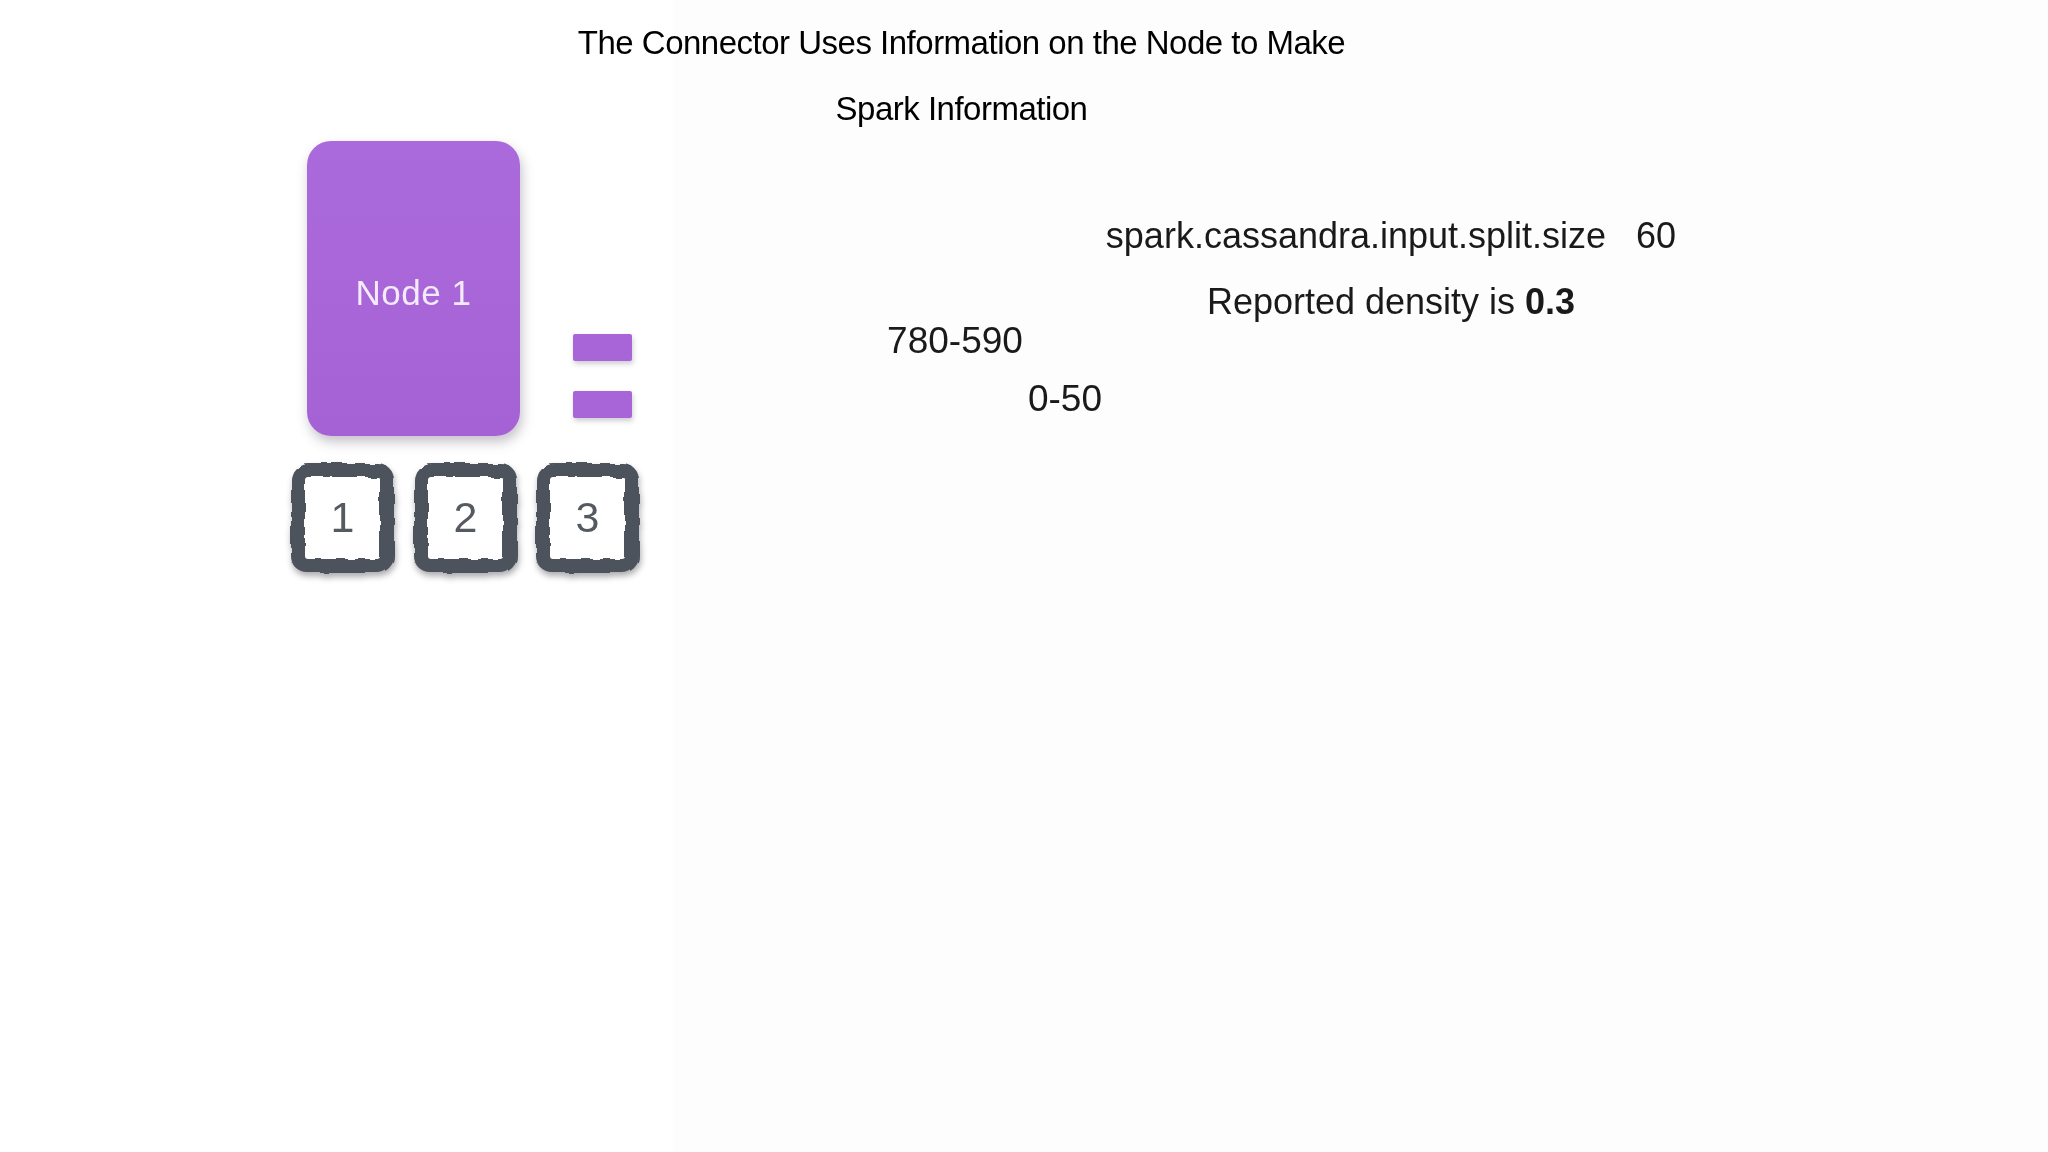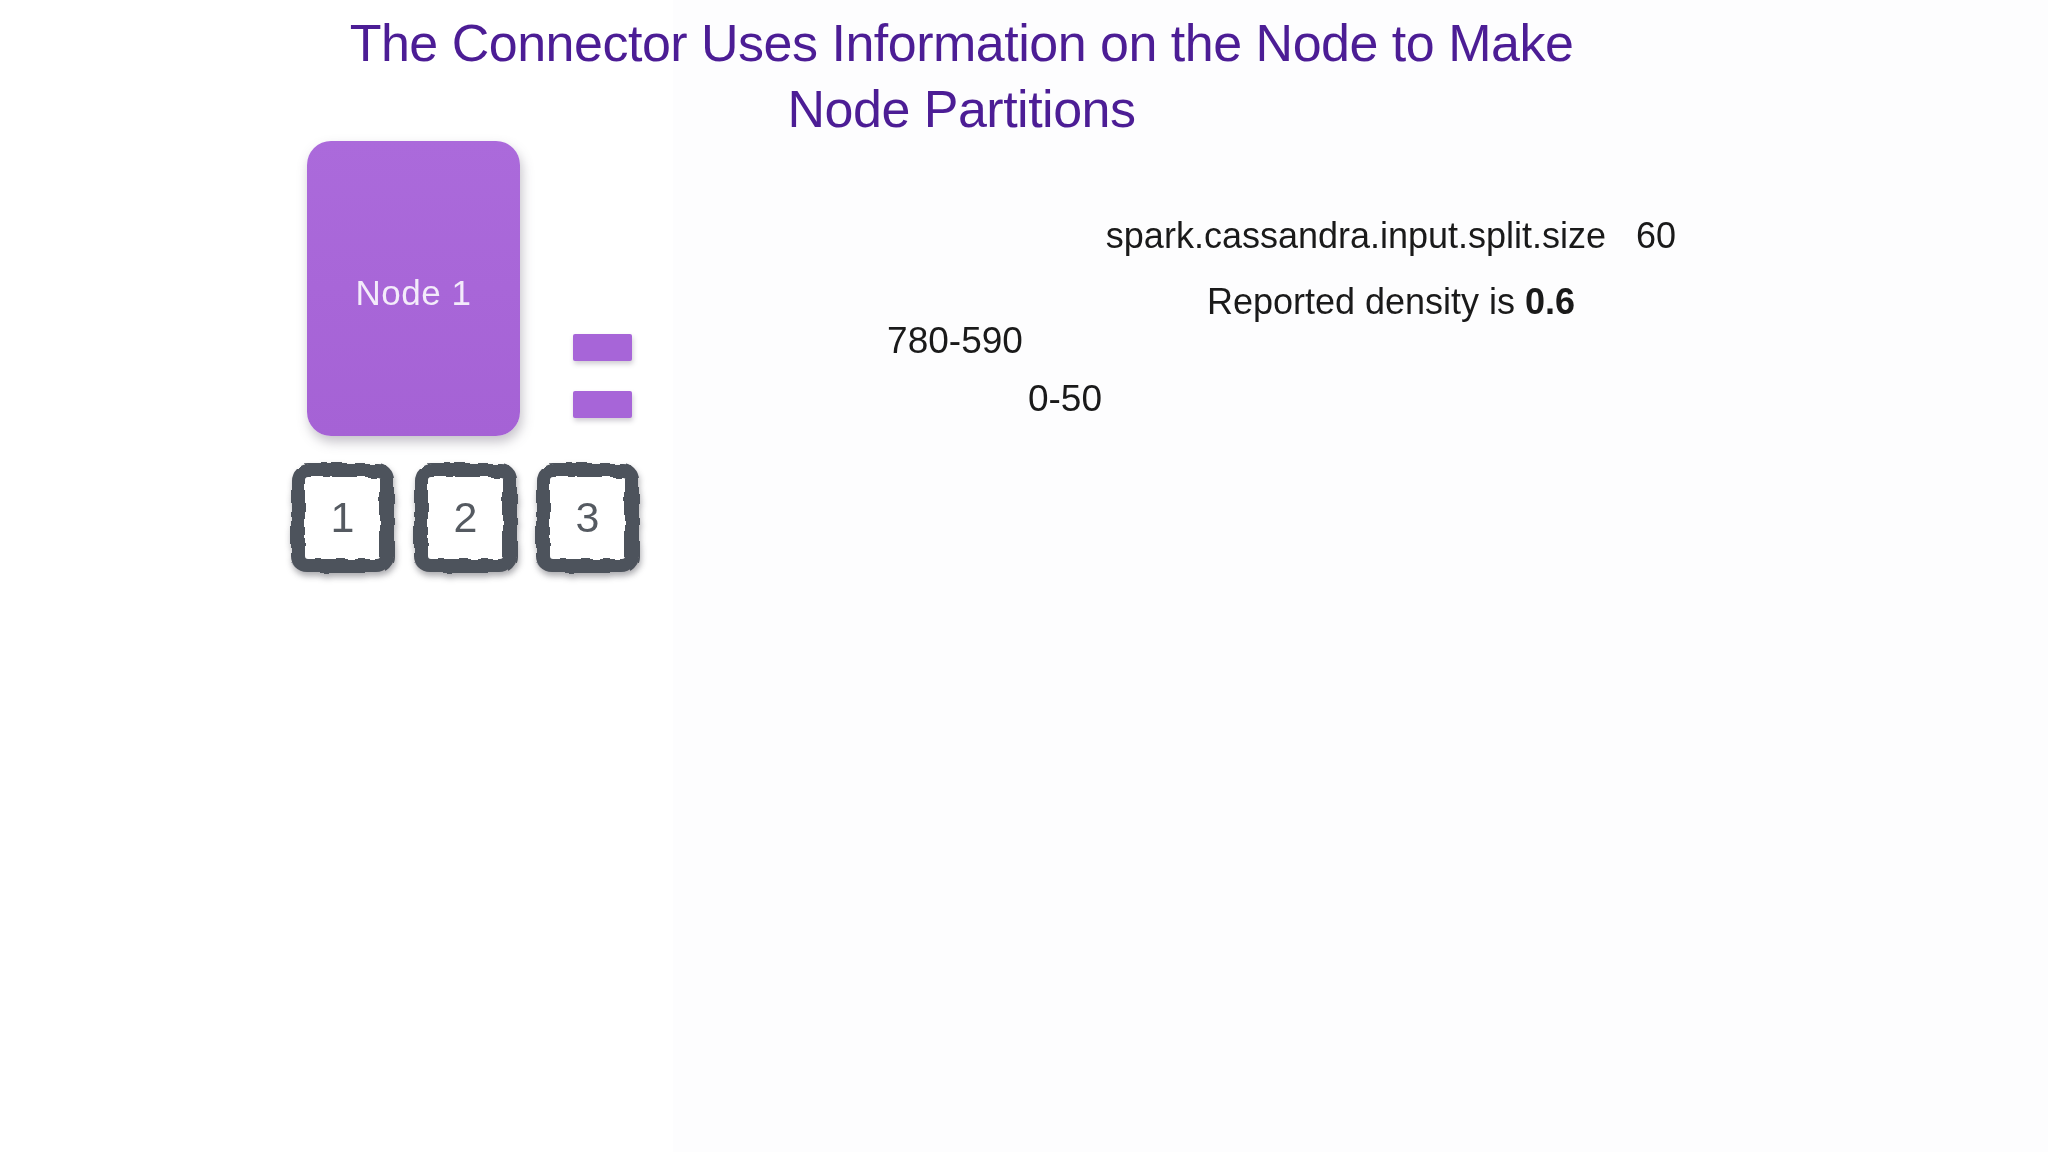--- a/index.html
+++ b/index.html
@@ -15,22 +15,22 @@
     width: 2048px; height: 1152px;
   }
   
   .bg-right-panel {
     position: absolute; left: 673px; top: 0; right: 0; bottom: 0;
     background: #fdfdfe;
   }
   .slide-title {
     position: absolute; left: 0; top: 10px; width: 1923px;
     text-align: center;
-    color: #4c1d95;
-    font-size: 52px;
+    color: #000000;
+    font-size: 33px;
     line-height: 66px;
     font-weight: 400;
     letter-spacing: -0.5px;
   }
   .node-box {
     position: absolute; left: 307px; top: 141px;
     width: 213px; height: 295px;
     background: linear-gradient(180deg, #ab6adb 0%, #a562d5 100%);
     border-radius: 24px;
     box-shadow: 2px 6px 12px rgba(90, 80, 100, 0.35);
@@ -96,40 +96,40 @@
 </style>
 </head>
 <body>
 
 <div class="stage">
 
   <div class="bg-right-panel"></div>
 
   <div class="slide-title">
     <div>The Connector Uses Information on the Node to Make</div>
-    <div>Node Partitions</div>
+    <div>Spark Information</div>
   </div>
 
   <div class="node-box">
     <div class="node-label">Node 1</div>
   </div>
 
   <div class="token-bar bar-1"></div>
   <div class="token-bar bar-2"></div>
 
   <div class="range-label range-a">780-590</div>
   <div class="range-label range-b">0-50</div>
 
   <div class="config-block">
     <div class="config-line">
       <span>spark.cassandra.input.split.size</span>
       <span>60</span>
     </div>
     <div class="density-line">
-      <span>Reported density is </span><span class="density-value">0.6</span>
+      <span>Reported density is </span><span class="density-value">0.3</span>
     </div>
   </div>
 
   <svg class="svg-defs" aria-hidden="true">
     <defs>
       <filter id="roughen" x="-20%" y="-20%" width="140%" height="140%">
         <feTurbulence type="fractalNoise" baseFrequency="0.05" numOctaves="2" seed="4" result="noise"></feTurbulence>
         <feDisplacementMap in="SourceGraphic" in2="noise" scale="7"></feDisplacementMap>
       </filter>
     </defs>

